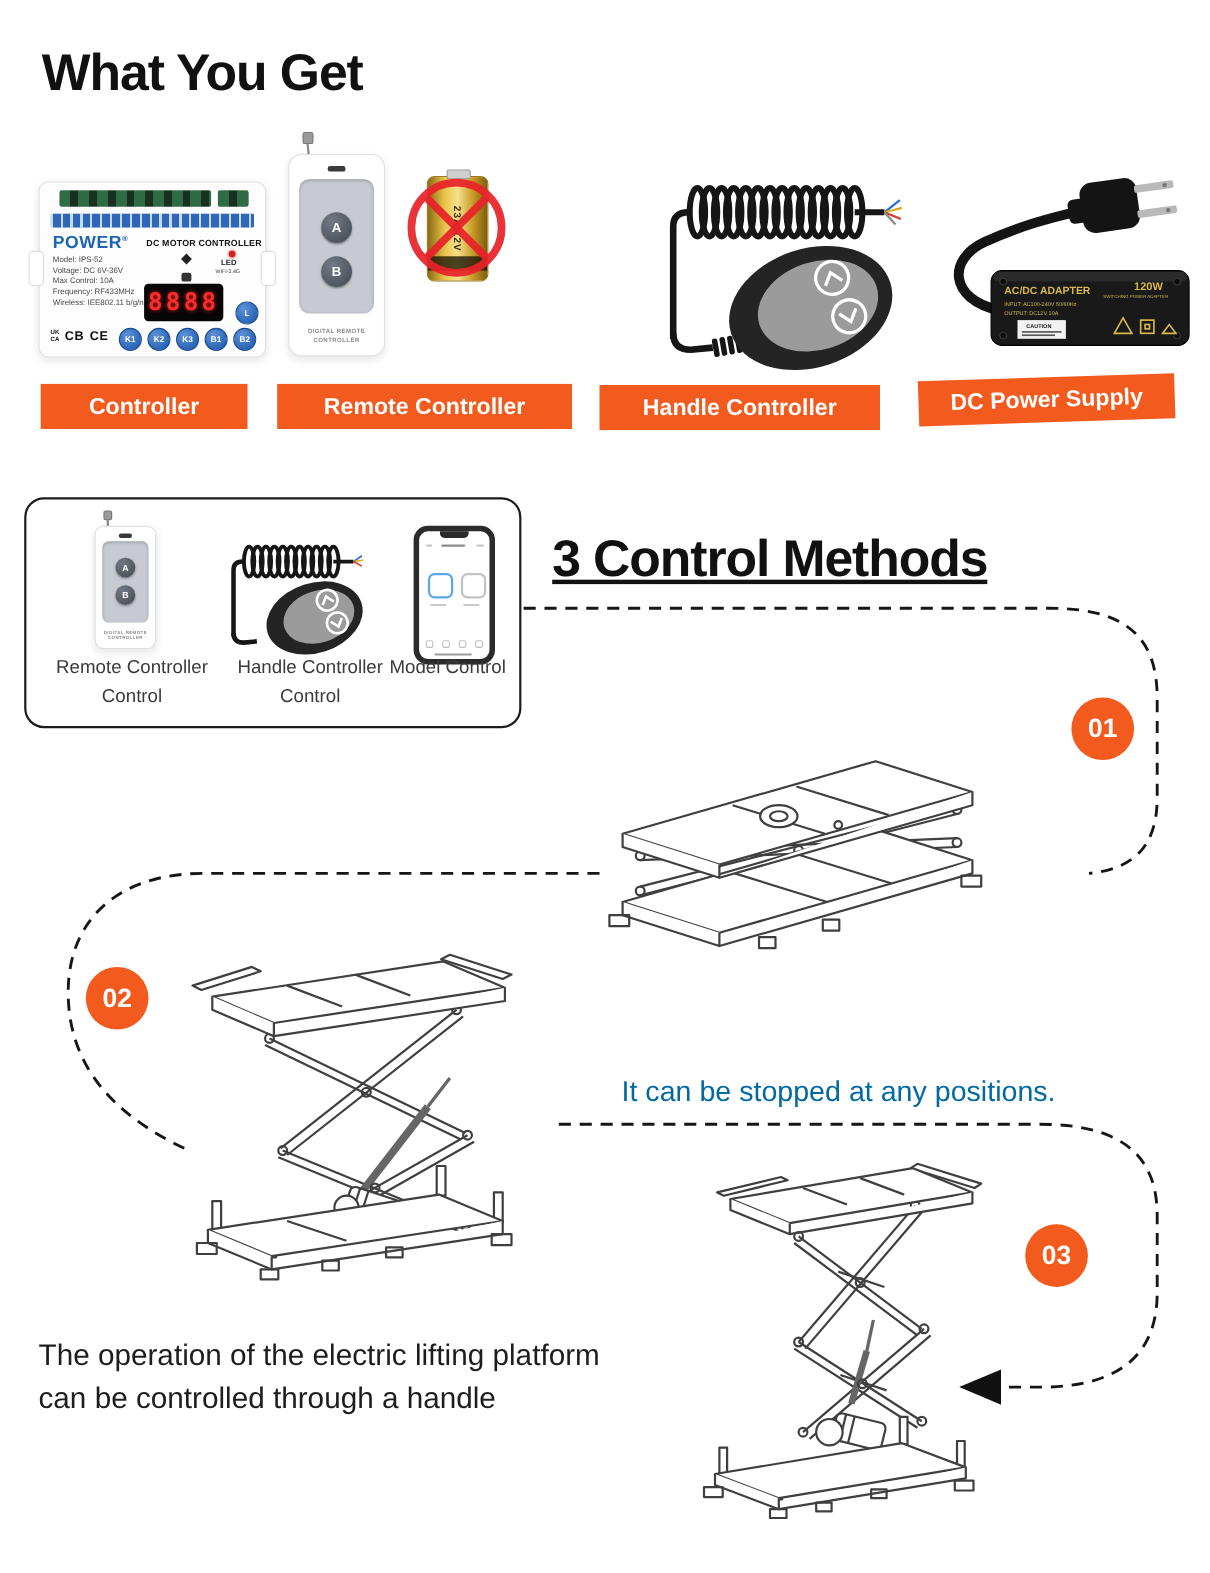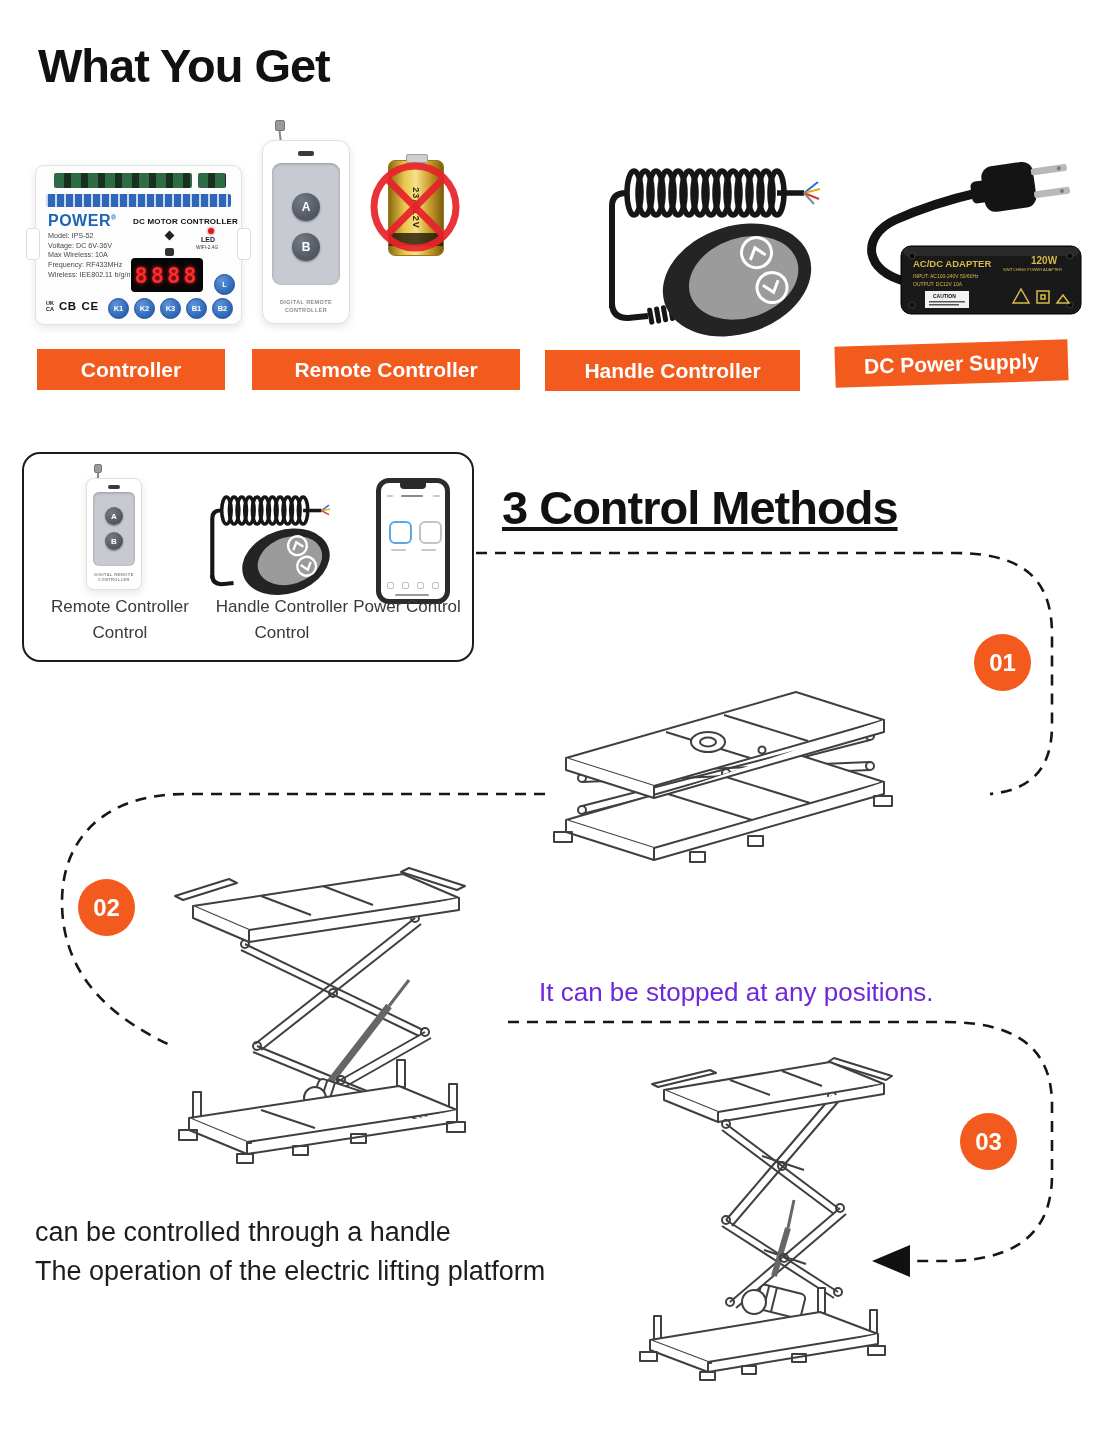--- a/index.html
+++ b/index.html
@@ -57,21 +57,21 @@
   .mbox{position:absolute;left:22px;top:452px;width:448px;height:206px;border:2.5px solid #1c1c1c;
         border-radius:18px;background:#fff;z-index:2;}
   .mlabel{position:absolute;text-align:center;font-size:17px;color:#3a3a3a;line-height:26px;}
   
   .phone{position:absolute;width:64px;height:116px;background:#fff;border:5px solid #2b2b2b;border-radius:13px;}
   .ph-notch{position:absolute;left:50%;transform:translateX(-50%);top:0;width:26px;height:6px;background:#2b2b2b;
             border-radius:0 0 4px 4px;}
   .ph-app{position:absolute;width:19px;height:19px;border-radius:6px;background:#fff;}
   .ph-bar{position:absolute;height:2px;background:#c9c9c9;border-radius:1px;}
   .ph-dot{position:absolute;width:5px;height:5px;border:1px solid #c0c0c0;border-radius:2px;}
-  .stopnote{position:absolute;left:539px;top:977px;font-size:26px;color:#6d28d9;}
+  .stopnote{position:absolute;left:565px;top:977px;font-size:26px;color:#0369a1;}
   .para{position:absolute;left:35px;top:1213px;font-size:27px;line-height:39px;color:#1d1d1d;}
   svg text{font-family:"Liberation Sans",sans-serif;}
 </style>
 </head>
 <body>
 
 <div id="canvas">
 
   <div class="abs ttl" style="left:38px;top:38px;">What You Get</div>
 
@@ -79,21 +79,21 @@
     <div class="ear" style="left:-10px;top:62px;"></div>
     <div class="ear" style="right:-10px;top:62px;"></div>
     <div class="greenstrip" style="left:18px;top:7px;width:138px;height:15px;"></div>
     <div class="greenstrip" style="left:162px;top:7px;width:28px;height:15px;"></div>
     <div class="bluestrip" style="left:10px;top:28px;width:185px;height:13px;"></div>
     <div class="brand"><span>POWER</span><sup>®</sup></div>
     <div class="devname">DC MOTOR CONTROLLER</div>
     <div class="specs">
       <div>Model: IPS-52</div>
       <div>Voltage: DC 6V-36V</div>
-      <div>Max Wireless: 10A</div>
+      <div>Max Control: 10A</div>
       <div>Frequency: RF433MHz</div>
       <div>Wireless: IEE802.11 b/g/n</div>
     </div>
     <div class="abs" style="left:130px;top:66px;width:7px;height:7px;background:#222;transform:rotate(45deg);"></div>
     <div class="abs" style="left:129px;top:82px;width:9px;height:8px;background:#333;border-radius:2px;"></div>
     <div class="abs" style="left:172px;top:62px;width:6px;height:6px;border-radius:50%;background:#d01f1f;box-shadow:0 0 3px #d01f1f;"></div>
     <div class="abs" style="left:165px;top:70px;font-size:7px;font-weight:700;">LED</div>
     <div class="abs" style="left:160px;top:79px;font-size:4.8px;color:#333;">WIFI-2.4G</div>
     <div class="seg">
         <span>8888</span>
@@ -297,30 +297,30 @@
 
     <div class="mlabel" style="left:8px;top:140px;width:176px;">
       <div>Remote Controller</div>
       <div>Control</div>
     </div>
     <div class="mlabel" style="left:168px;top:140px;width:180px;">
       <div>Handle Controller</div>
       <div>Control</div>
     </div>
     <div class="mlabel" style="left:322px;top:140px;width:122px;">
-      <div>Power Control</div>
+      <div>Model Control</div>
       <div></div>
     </div>
   </div>
 
   <div class="abs ttl" style="left:502px;top:480px;text-decoration:underline;">3 Control Methods</div>
 
   <div class="badge" style="left:974px;top:634px;">01</div>
   <div class="badge" style="left:78px;top:879px;">02</div>
-  <div class="badge" style="left:960px;top:1113px;">03</div>
+  <div class="badge" style="left:932px;top:1113px;">03</div>
 
   <svg class="abs" style="left:540px;top:670px;z-index:1;" width="370" height="200" viewBox="0 0 370 200">
     <g stroke="#3f3f3f" stroke-width="2" fill="none" stroke-linejoin="round">
       <g>
         <path d="M42 104 L330 92"></path>
           <path d="M42 112 L330 100"></path>
         <path d="M42 136 L330 62"></path>
           <path d="M42 144 L330 70"></path>
         <circle cx="42" cy="108" r="4"></circle>
           <circle cx="330" cy="96" r="4"></circle>
@@ -460,22 +460,22 @@
         <path d="M52 52 L52 62 L106 84 L106 74" fill="#fff"></path>
         <path d="M106 84 L272 56 L272 46" fill="#fff"></path>
         <path d="M118 42 L158 57"></path>
           <path d="M170 33 L210 48"></path>
       </g>
     </g>
   </svg>
 
   <div class="stopnote">It can be stopped at any positions.</div>
   <div class="para">
+    <div>The operation of the electric lifting platform</div>
     <div>can be controlled through a handle</div>
-    <div>The operation of the electric lifting platform</div>
   </div>
 
   <svg class="abs" style="left:0;top:0;z-index:6;pointer-events:none;" width="1100" height="1430" viewBox="0 0 1100 1430">
     <g stroke="#161616" stroke-width="2.6" fill="none" stroke-dasharray="11 8">
       <path d="M476 553 H955 C1030 553 1052 585 1052 635 V725 C1052 770 1030 790 990 794"></path>
       <path d="M545 794 H185 C105 794 62 838 62 902 C62 965 98 1012 172 1046"></path>
       <path d="M508 1022 H945 C1025 1022 1052 1055 1052 1105 V1175 C1052 1230 1020 1259 952 1261 H910"></path>
     </g>
     <polygon points="872,1261 910,1245 910,1277" fill="#111"></polygon>
   </svg>

